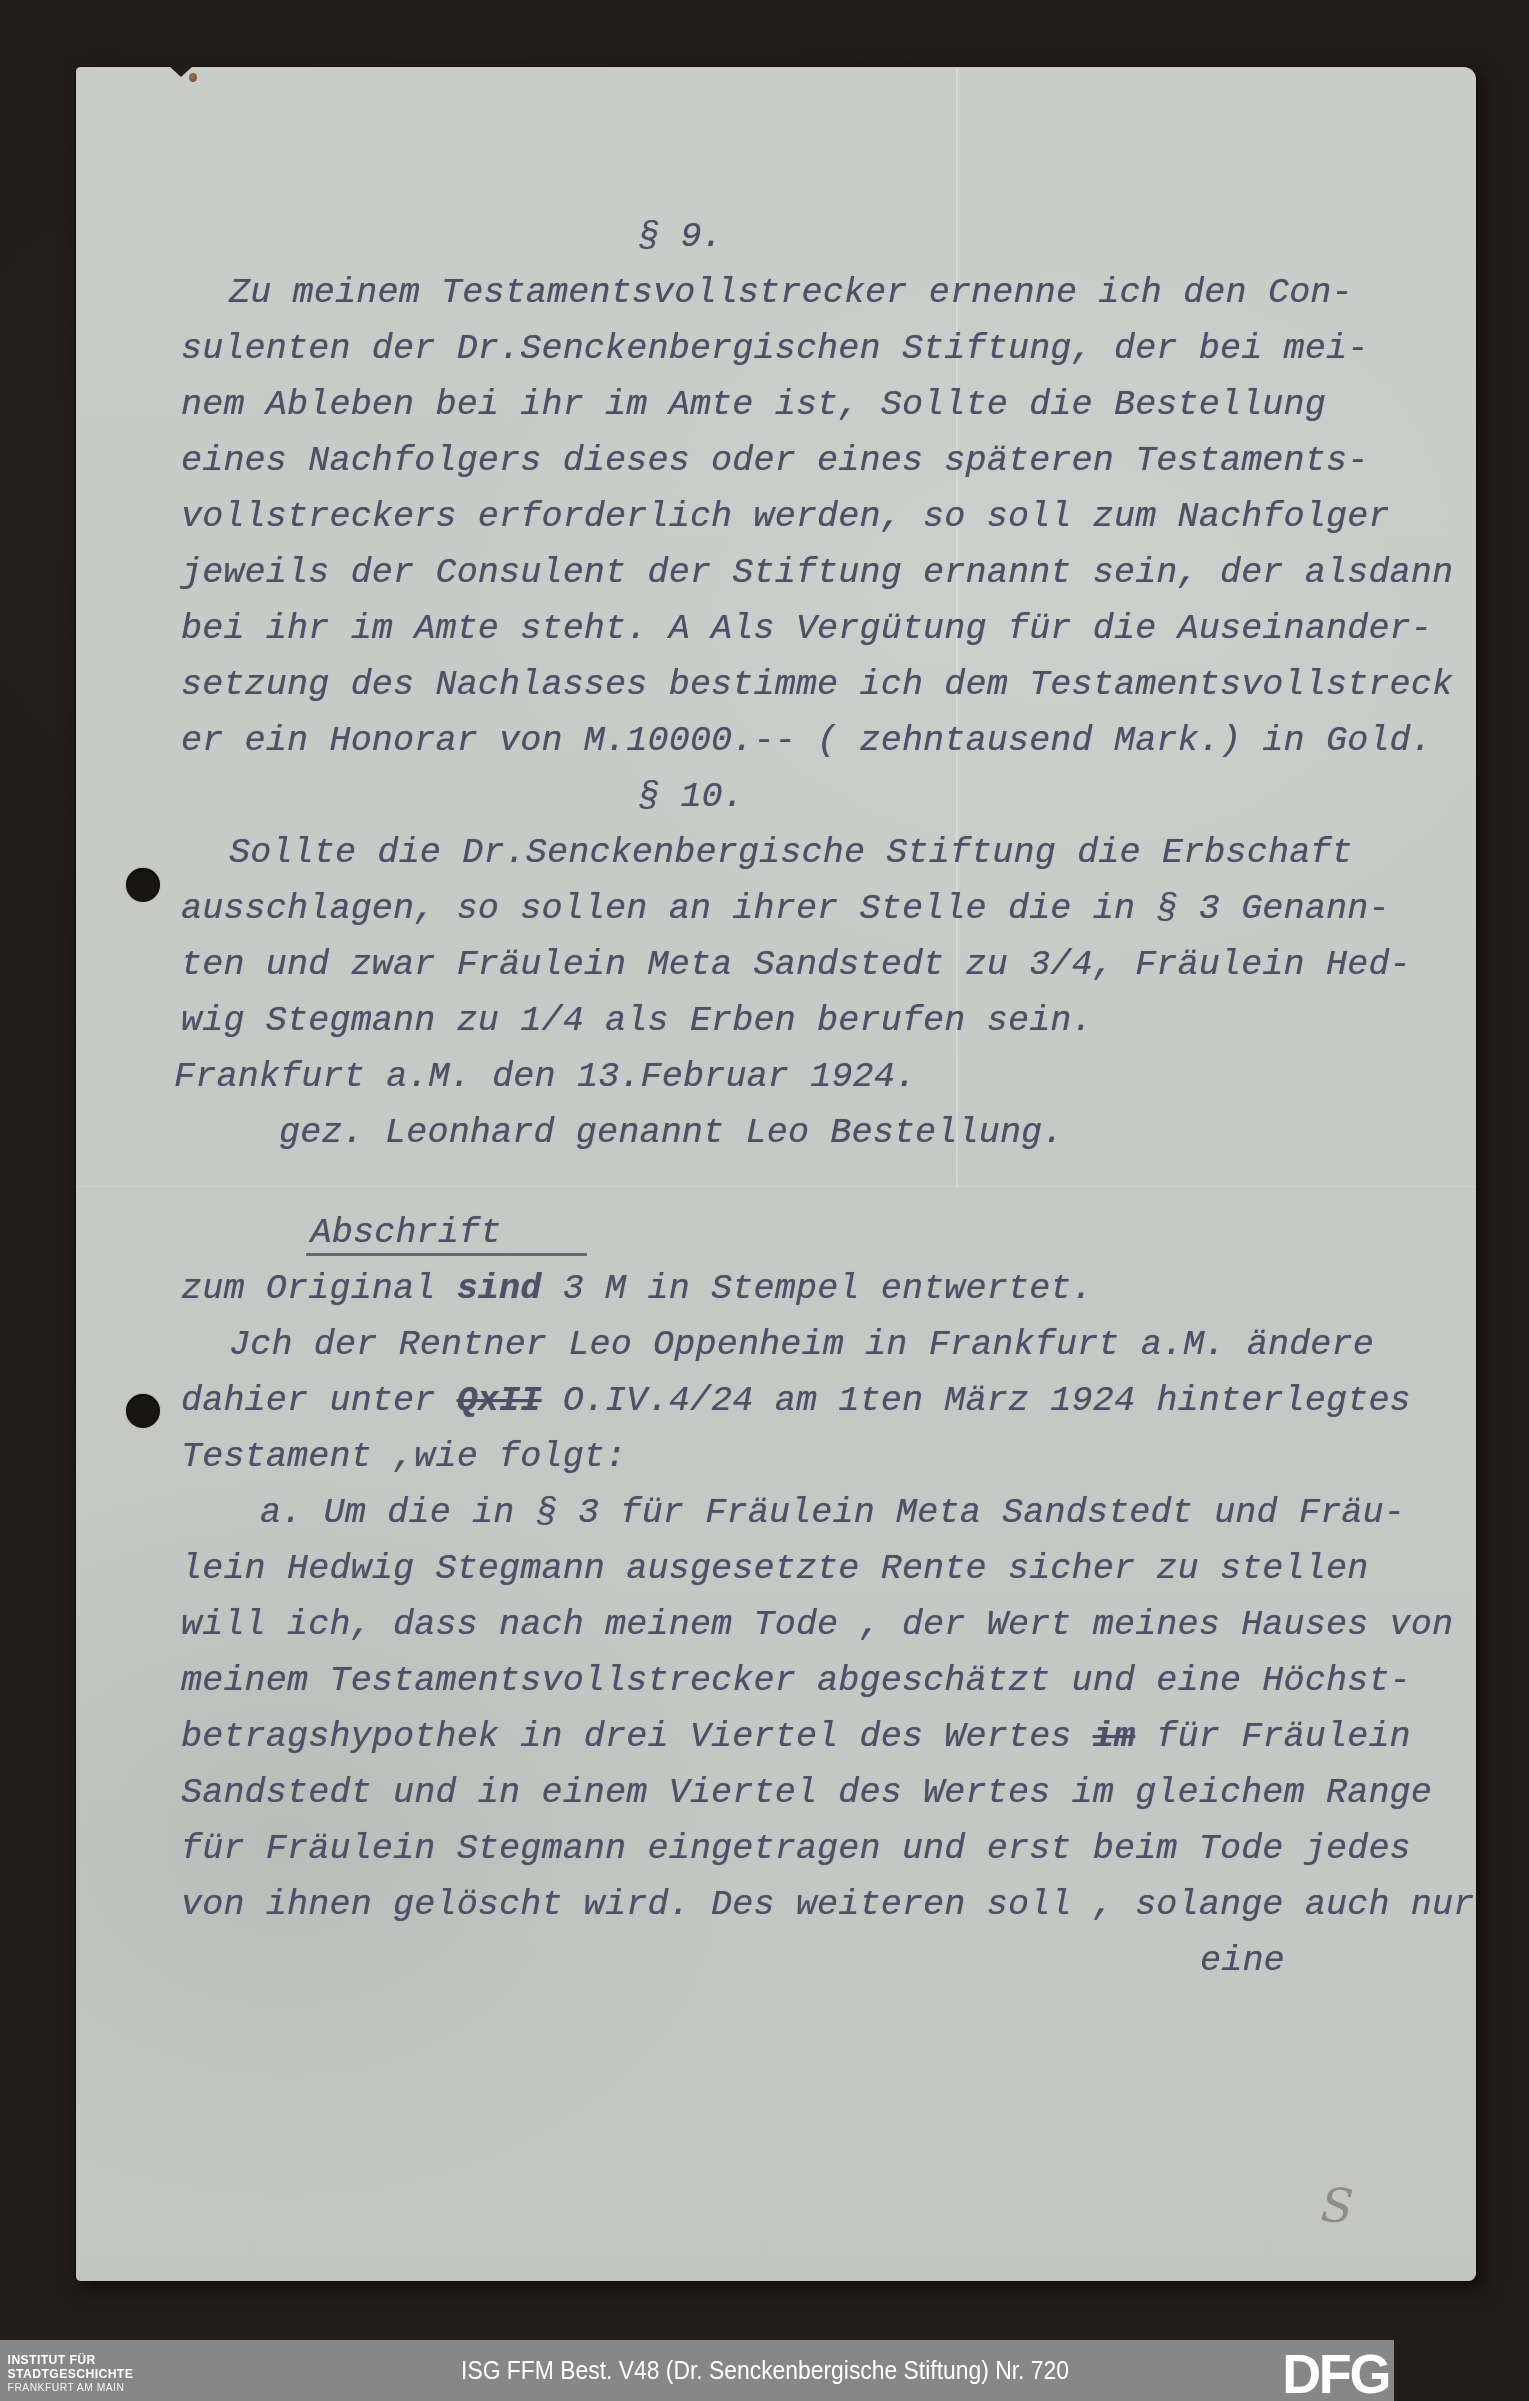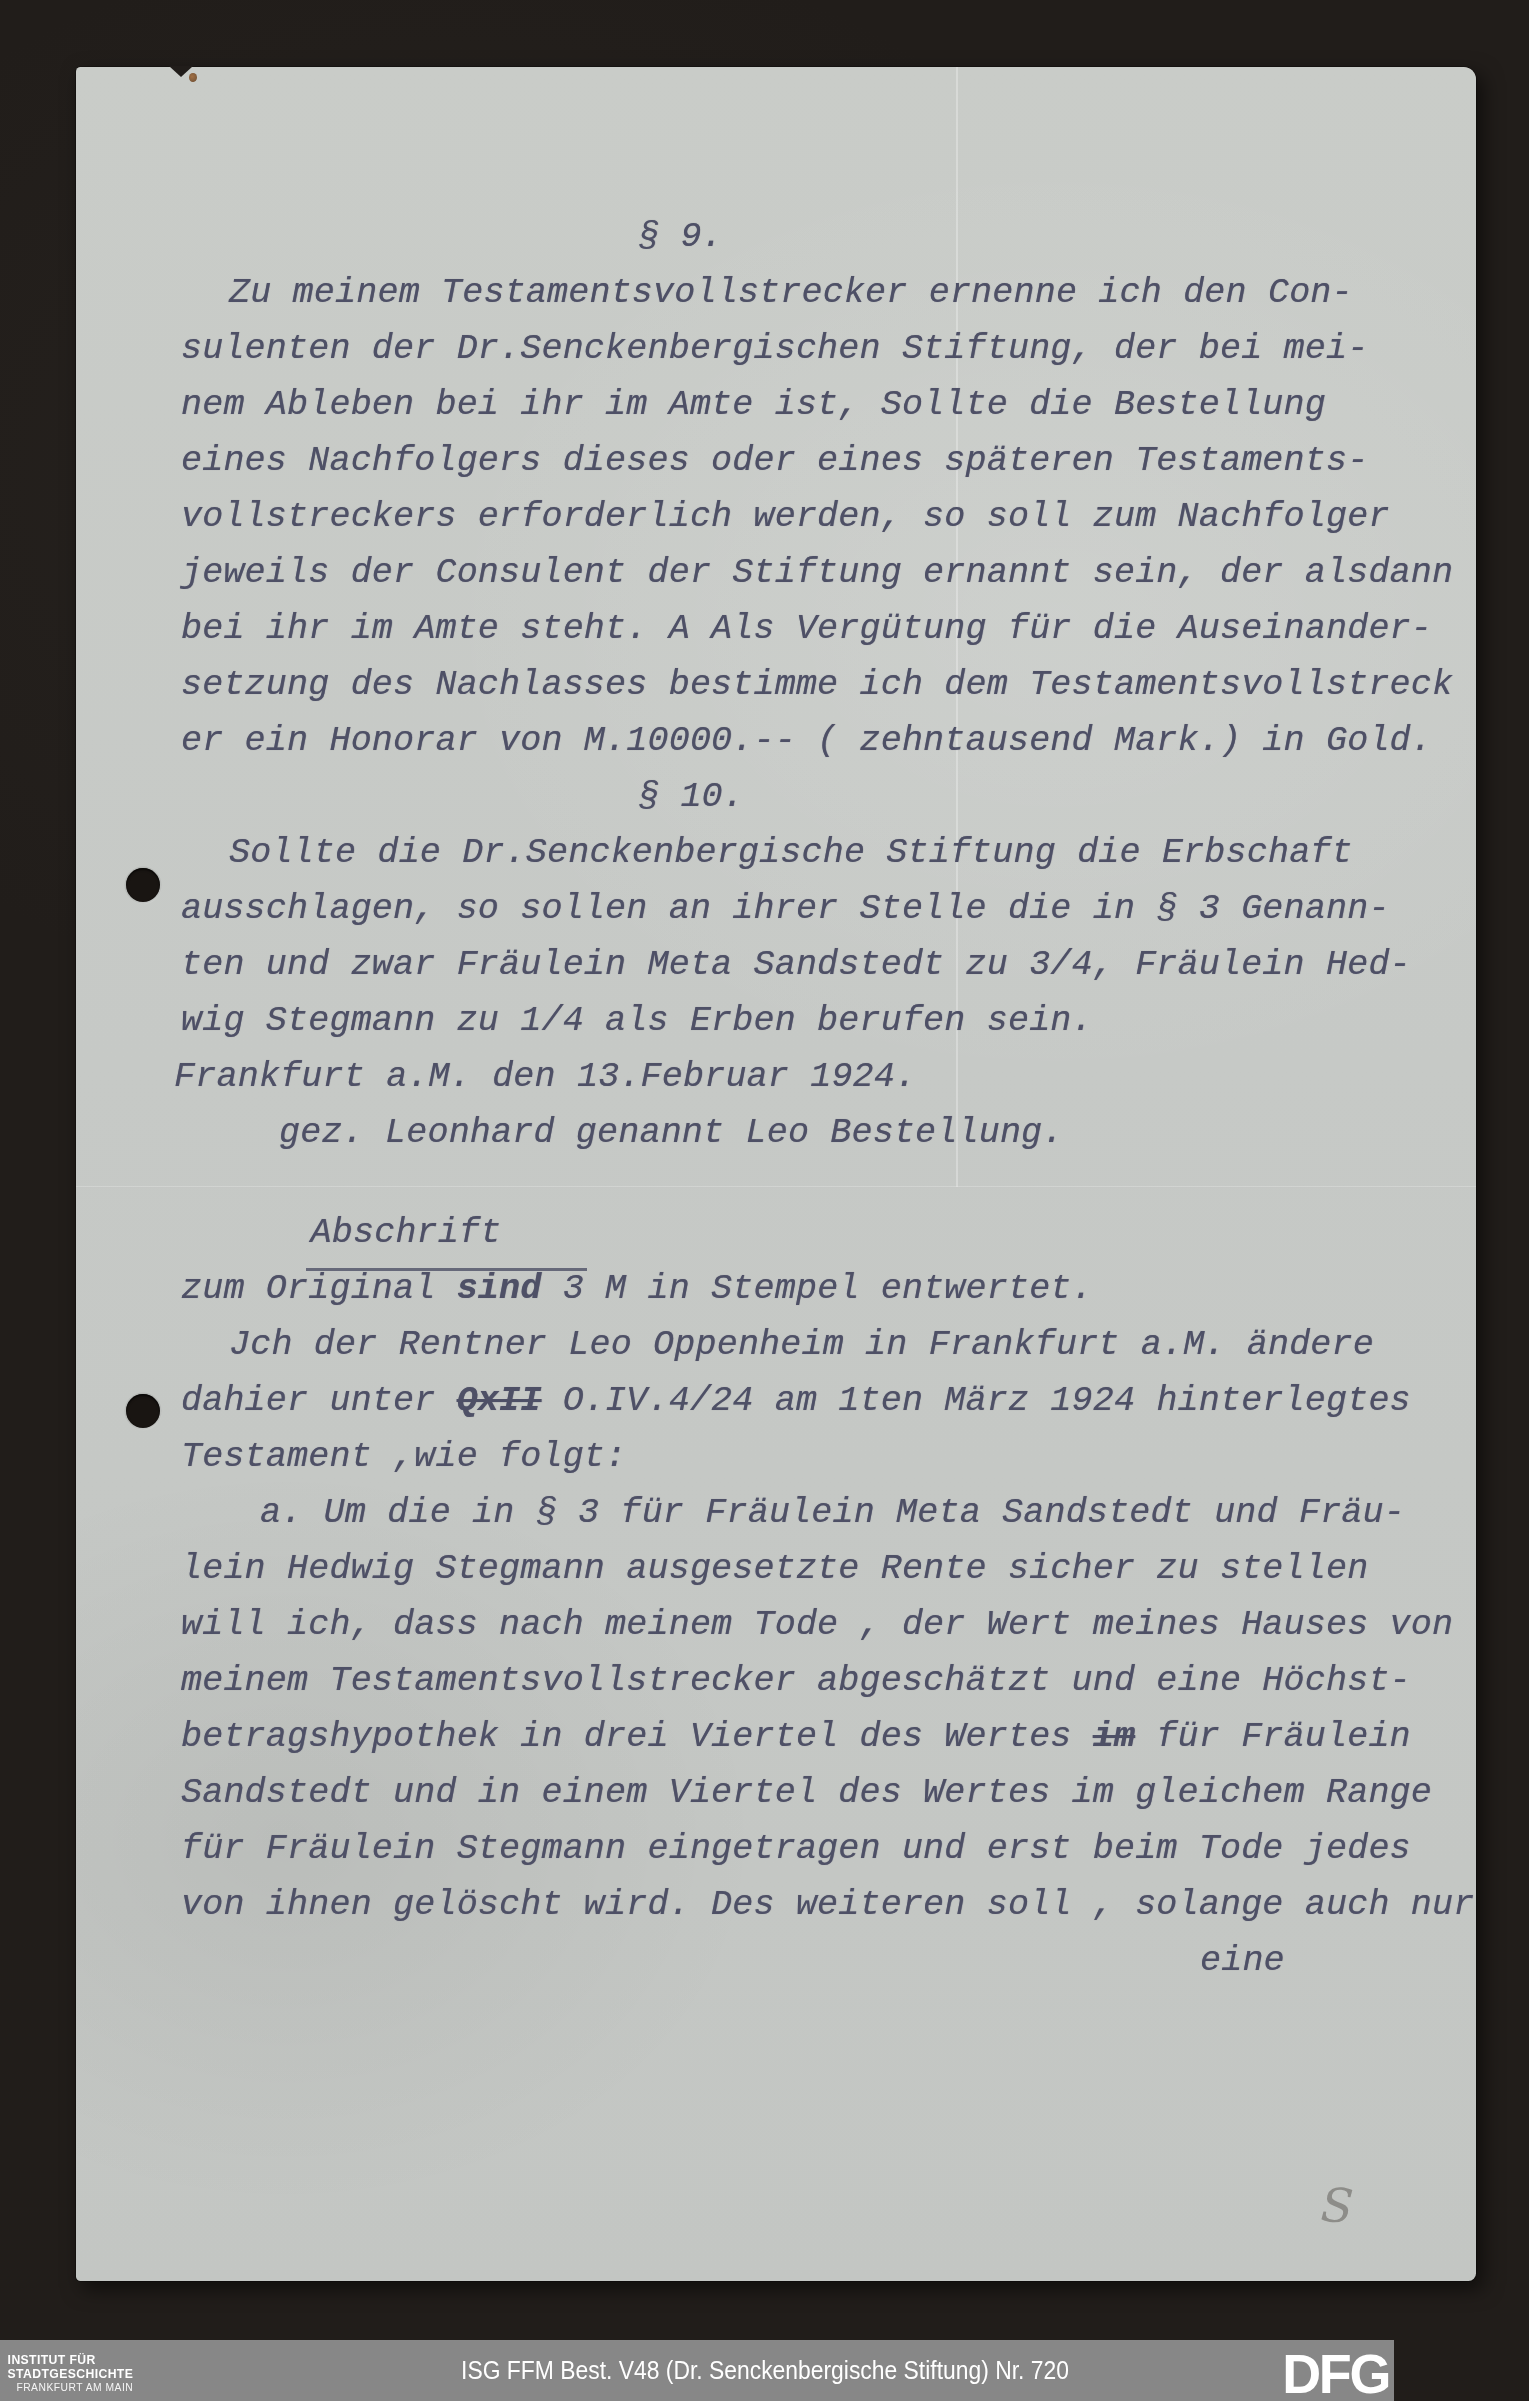--- a/index.html
+++ b/index.html
@@ -71,39 +71,39 @@
   .v-flush{margin-left:0;font-style:italic;}
   .v-indent{margin-left:48px;}
   .v-heading{margin-left:457px;}
   .v-date{margin-left:-6.9px;}
   .v-signature{margin-left:98px;}
   .v-list-item{margin-left:79px;}
   .v-catchword{margin-left:1019px;}
   .v-label-underline{margin-left:125px;margin-top:44px;}
   .v-label-underline .ul{
     border-bottom:3.1px solid rgba(70,72,95,0.75);
-    padding-right:86px;padding-left:4.6px;padding-bottom:15px;
+    padding-right:86px;padding-left:4.6px;padding-bottom:0;
   }
   #doc-lines s{
     text-decoration:line-through;
     text-decoration-thickness:3.1px;
     font-weight:bold;
   }
   #doc-lines b{font-weight:bold;text-align:center;}
   
   #footer-bar{
     position:absolute;left:0;top:2340px;width:1394px;height:61px;
     background:#878787;
   }
   .inst{
     position:absolute;left:7.6px;top:13.8px;color:#ffffff;
     font-family:"Liberation Sans",sans-serif;line-height:13.8px;
   }
   .inst .l1,.inst .l2{font-weight:bold;font-size:12.2px;letter-spacing:0.4px;}
-  .inst .l3{font-weight:normal;font-size:10.3px;letter-spacing:0.5px;opacity:.92;text-align:right;}
+  .inst .l3{font-weight:normal;font-size:10.3px;letter-spacing:0.5px;opacity:.92;}
   .ref{
     position:absolute;left:0;top:0;width:1530px;height:61px;
     display:flex;align-items:center;justify-content:center;
     color:#ffffff;font-size:26px;font-weight:500;
     transform:scaleX(0.88);transform-origin:50% 50%;
     font-family:"Liberation Sans",sans-serif;
   }
   .dfg{
     position:absolute;right:4.6px;top:1.5px;
     color:#ffffff;font-family:"Liberation Sans",sans-serif;

